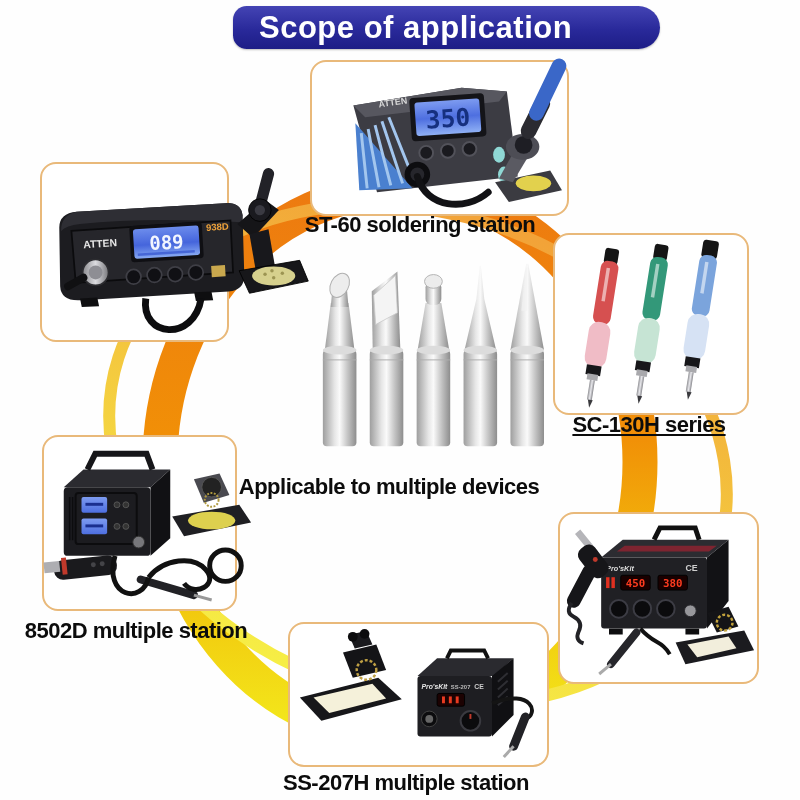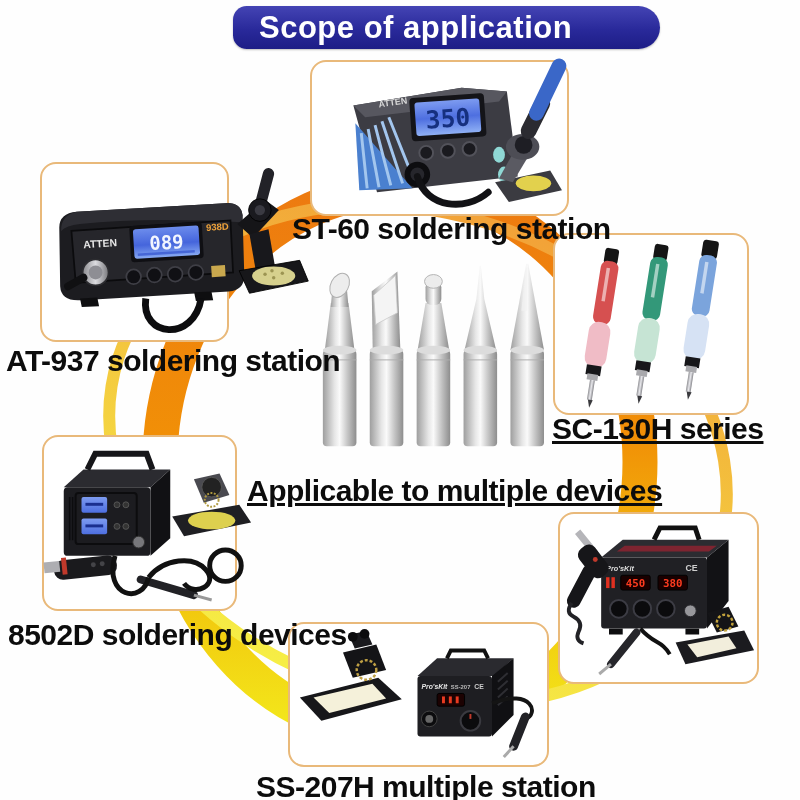--- a/index.html
+++ b/index.html
@@ -1,21 +1,21 @@
 <!DOCTYPE html>
 <html><head>
 <meta charset="utf-8">
 <style>
   html,body{margin:0;padding:0;background:#ffffff;}
   .stage{position:relative;width:800px;height:800px;background:#fefefe;overflow:hidden;
          font-family:"Liberation Sans",sans-serif;}
   .ring{position:absolute;left:0;top:0;z-index:1;}
   .card{position:absolute;background:#ffffff;border:2px solid #e9b97a;border-radius:16px;z-index:2;}
   .photo{position:absolute;z-index:3;overflow:visible;}
-  .plabel{position:absolute;z-index:4;font-weight:700;font-size:30px;letter-spacing:-0.5px;
+  .plabel{position:absolute;z-index:4;font-weight:700;font-size:22px;letter-spacing:-0.5px;
           color:#0c0c0c;text-align:center;white-space:nowrap;}
   .banner{position:absolute;left:233px;top:6px;width:427px;height:43px;z-index:5;
           background:linear-gradient(#4444b4 0%,#29299a 55%,#1d1d86 100%);
           border-radius:14px 22px 22px 14px;display:flex;align-items:center;
           padding-left:26px;box-sizing:border-box;box-shadow:0 1px 2px rgba(0,0,0,.25);}
   .banner span{color:#ffffff;font-size:31px;font-weight:600;letter-spacing:.5px;}
 </style>
 </head>
 <body>
 
@@ -344,19 +344,18 @@
       <line x1="182" y1="89" x2="182" y2="94" stroke="#c0392b" stroke-width="2"></line>
     </g>
     <g>
       <path d="M204,78 C246,62 252,90 238,94" stroke="#141414" stroke-width="4" fill="none"></path>
       <line x1="238" y1="92" x2="226" y2="122" stroke="#222226" stroke-width="9" stroke-linecap="round"></line>
       <line x1="226" y1="122" x2="216" y2="133" stroke="#aaaaaa" stroke-width="3"></line>
     </g>
   </svg>
 
   <div class="plabel" style="left:292px;top:212px;width:256px;">ST-60 soldering station</div>
-  <div class="plabel" style="left:6px;top:344px;width:268px;">AT-937 soldering station</div>
   <div class="plabel" style="left:552px;top:412px;width:194px;text-decoration:underline;">SC-130H series</div>
-  <div class="plabel" style="left:247px;top:474px;width:302px;text-decoration:underline;">Applicable to multiple devices</div>
-  <div class="plabel" style="left:8px;top:618px;width:256px;">8502D soldering devices</div>
+  <div class="plabel" style="left:238px;top:474px;width:302px;">Applicable to multiple devices</div>
+  <div class="plabel" style="left:8px;top:618px;width:256px;">8502D multiple station</div>
   <div class="plabel" style="left:256px;top:770px;width:300px;">SS-207H multiple station</div>
 
 </div>
 
 </body></html>

